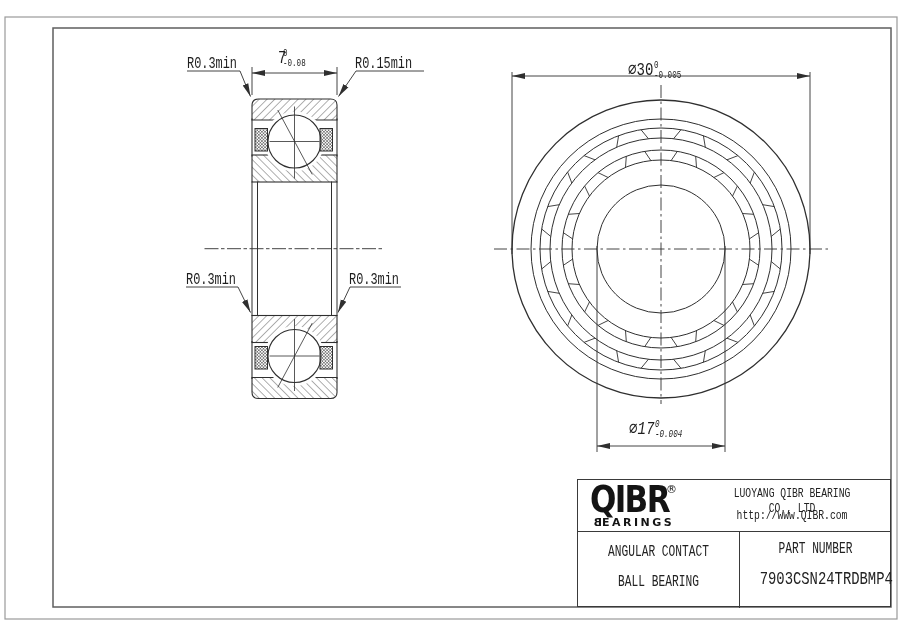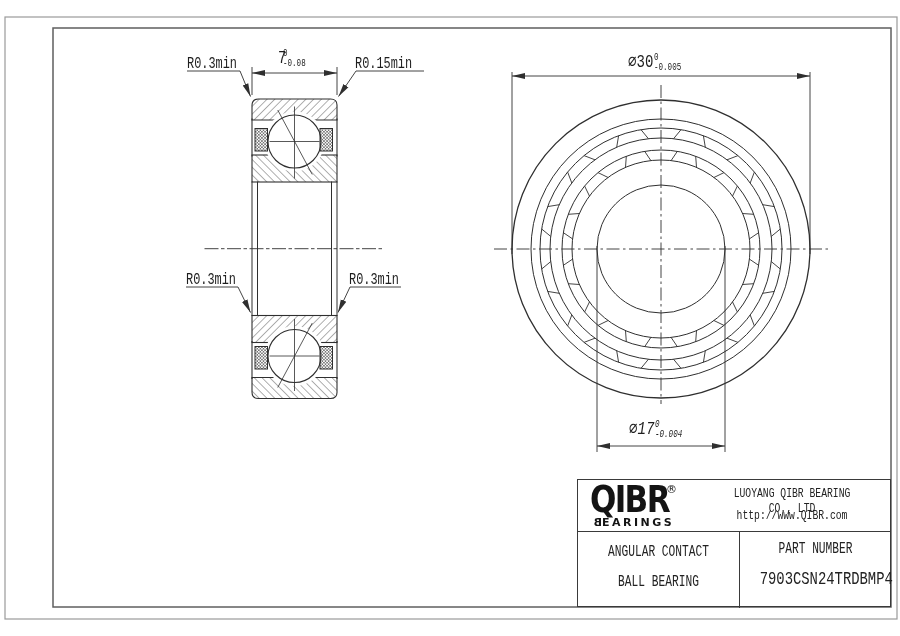--- a/index.html
+++ b/index.html
@@ -189,21 +189,21 @@
   <div class="txt lbl" style="left:349px;top:270px;">R0.3min</div>
 
   <div class="dim" style="left:278px;top:48px;">
     <span class="dim-main">7</span>
     <span class="tol">
       <span>0</span>
       <span>-0.08</span>
     </span>
   </div>
 
-  <div class="dim" style="left:628px;top:52px;">
+  <div class="dim" style="left:628px;top:60px;">
     <span class="dim-main">∅30</span>
     <span class="tol">
       <span>0</span>
       <span>-0.005</span>
     </span>
   </div>
 
   <div class="dim" style="left:629px;top:419px;font-style:italic;">
     <span class="dim-main">∅17</span>
     <span class="tol">

